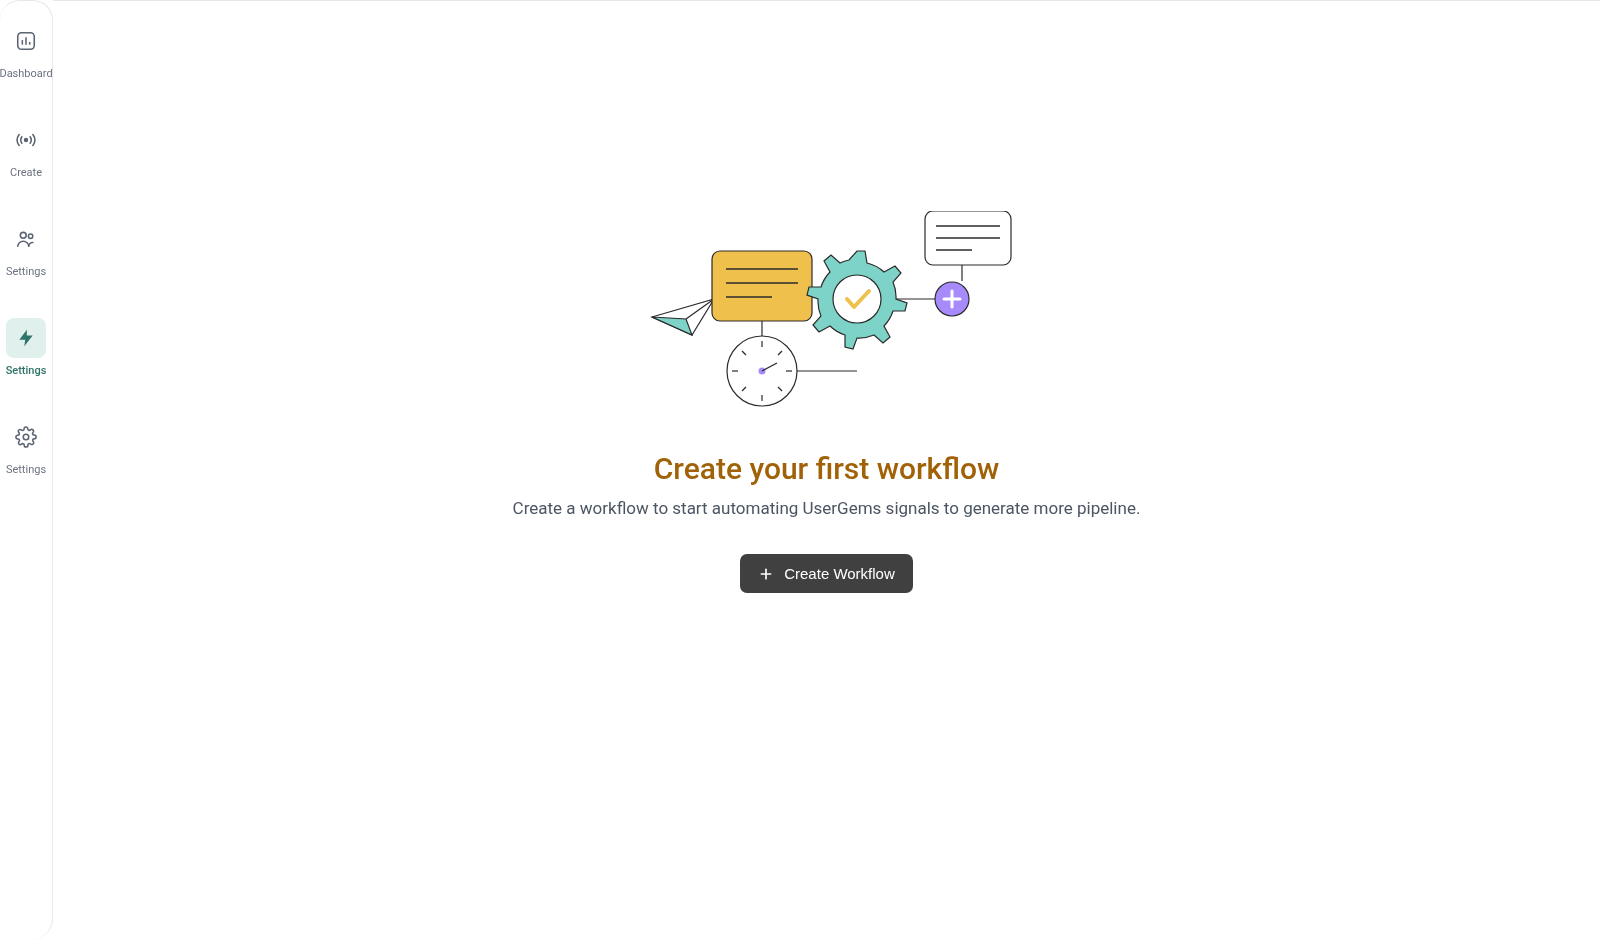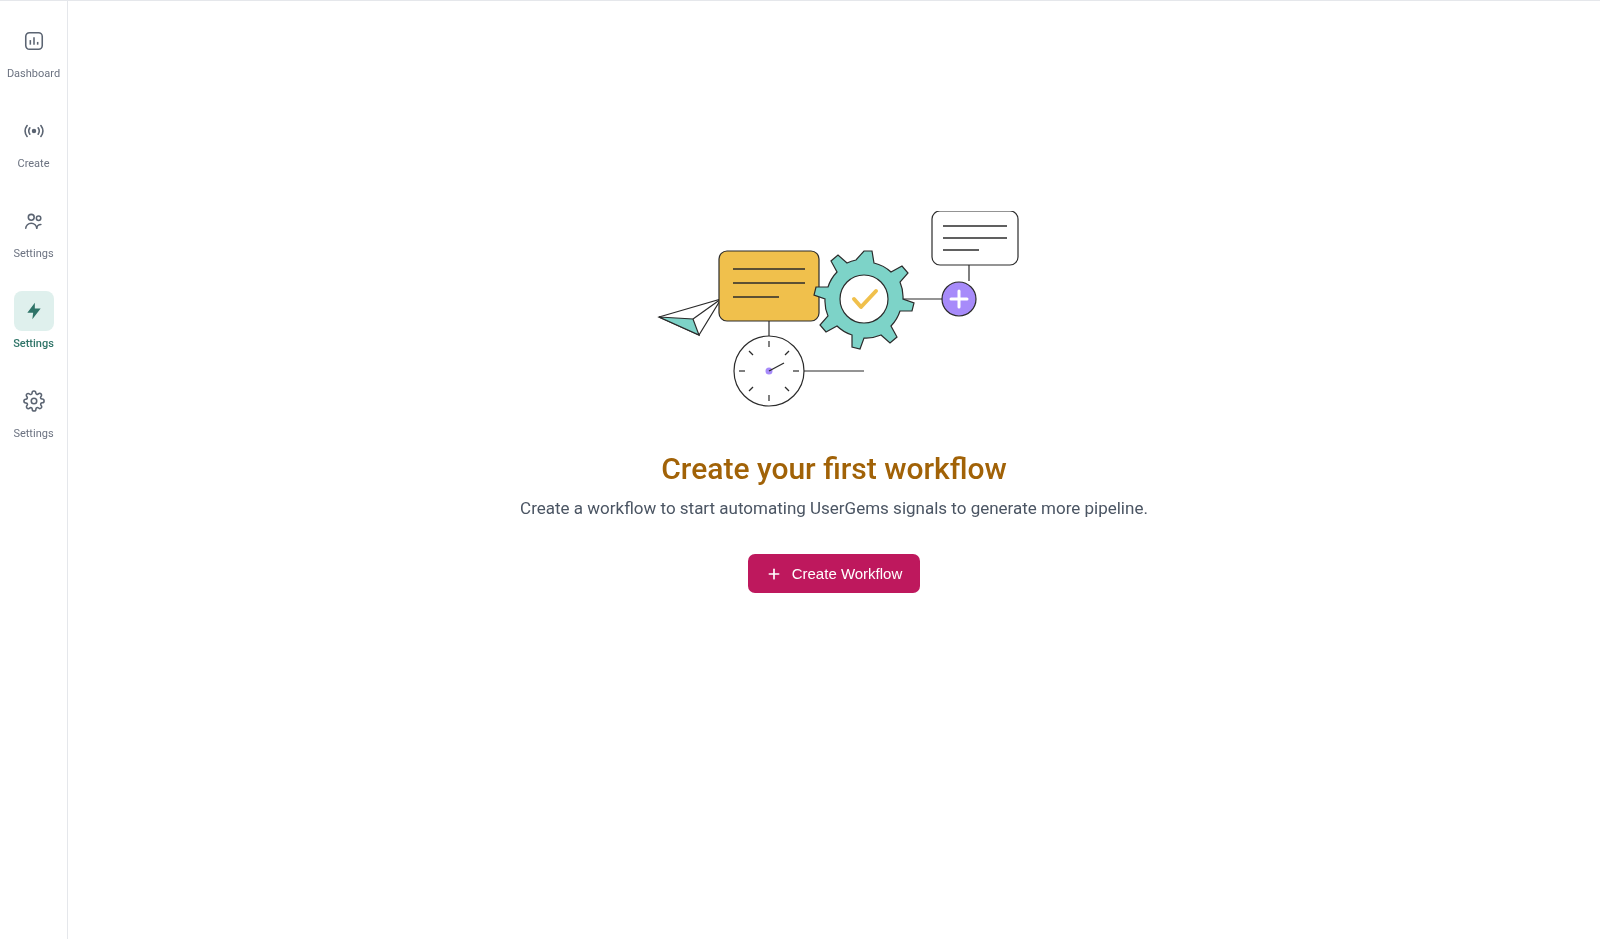--- a/index.html
+++ b/index.html
@@ -5,28 +5,29 @@
     * { margin: 0; padding: 0; box-sizing: border-box; }
     body {
       font-family: -apple-system, BlinkMacSystemFont, "Segoe UI", Roboto, Helvetica, Arial, sans-serif;
       background: #fff;
       width: 1600px;
       height: 939px;
       overflow: hidden;
       display: flex;
     }
     .sidebar {
-      width: 68px;
+      width: 53px;
       border-right: 1px solid #e5e7eb;
       border-top: 1px solid #e5e7eb;
       display: flex;
       flex-direction: column;
       align-items: center;
       padding-top: 20px;
-      gap: 31px;
+      gap: 40px;
+      border-radius: 20px;
     }
     .sidebar-item {
       display: flex;
       flex-direction: column;
       align-items: center;
       gap: 6px;
       cursor: pointer;
       width: 100%;
     }
     .sidebar-icon-wrap {
@@ -74,21 +75,21 @@
       color: #a16207;
       margin-bottom: 12px;
     }
     .empty-subtitle {
       font-size: 17px;
       color: #4b5563;
       margin-bottom: 36px;
       text-align: center;
     }
     .create-btn {
-      background: #be185d;
+      background: #404040;
       color: #fff;
       border: none;
       border-radius: 7px;
       padding: 11px 18px;
       font-size: 15px;
       font-weight: 400;
       display: flex;
       align-items: center;
       gap: 10px;
       cursor: pointer;

